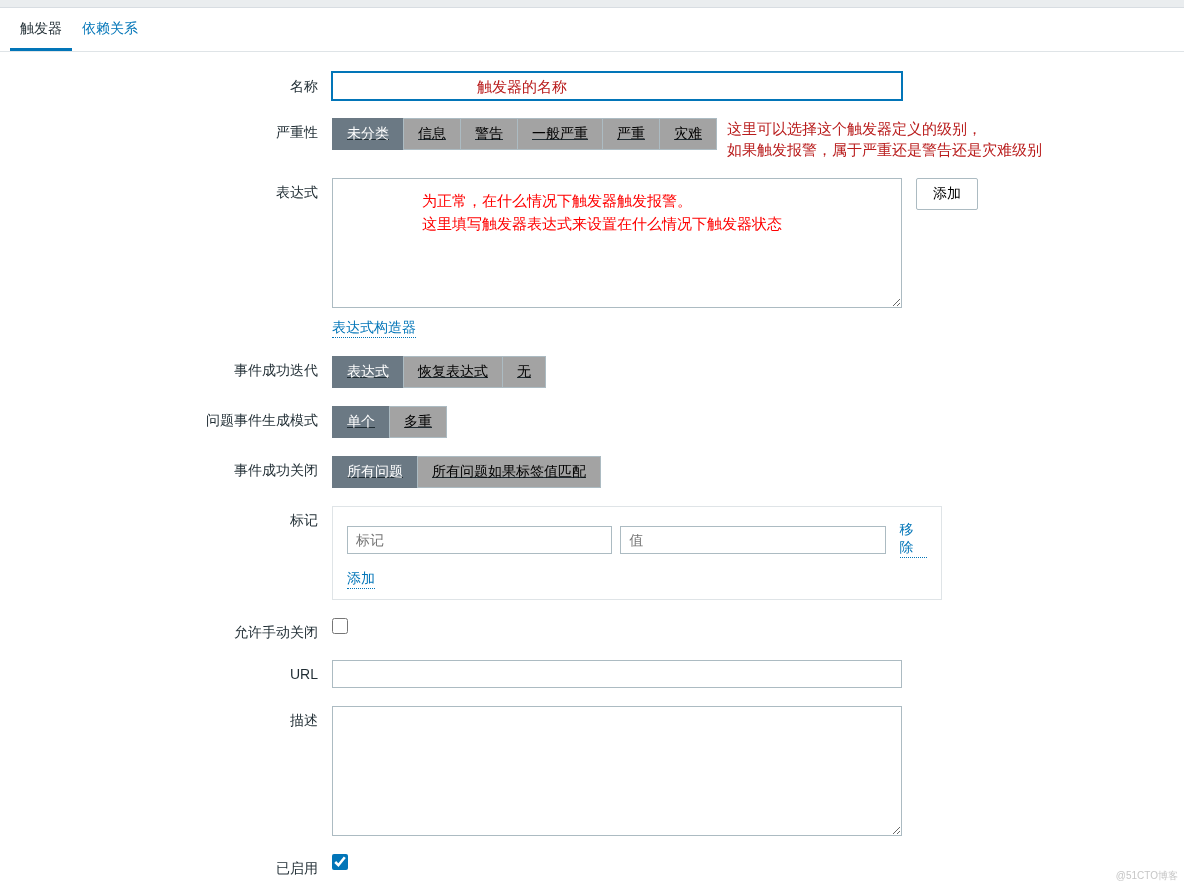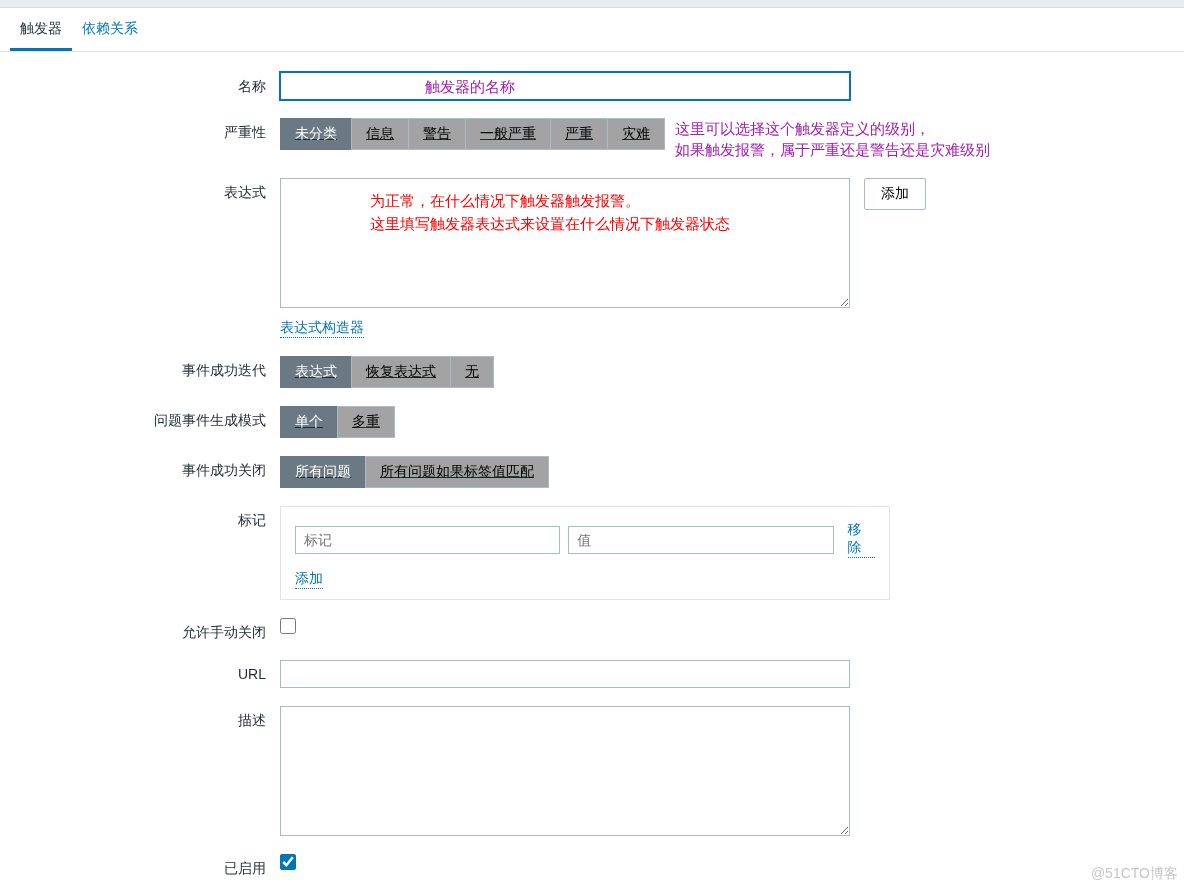--- a/index.html
+++ b/index.html
@@ -3,41 +3,41 @@
 <meta charset="utf-8">
 <style>
 * { box-sizing: border-box; margin: 0; padding: 0; }
 body { font-family: Arial, "Helvetica Neue", Helvetica, sans-serif; font-size: 14px; color: #1f2c33; background: #fff; }
 .topbar { height: 8px; background: #eaedef; border-bottom: 1px solid #d8dde2; }
 .tabs { display: flex; border-bottom: 1px solid #dfe4e7; padding: 0 10px; }
 .tab { padding: 12px 10px 10px; cursor: pointer; color: #0275b8; }
 .tab.active { color: #1f2c33; border-bottom: 3px solid #0275b8; font-weight: 400; }
 .form { padding: 20px 0 40px; }
 .row { display: flex; align-items: flex-start; margin-bottom: 18px; }
-.label { width: 280px; text-align: right; padding-right: 14px; padding-top: 6px; color: #1f2c33; }
+.label { width: 332px; text-align: right; padding-right: 14px; padding-top: 6px; color: #1f2c33; }
 .value { flex: 1; display: flex; align-items: flex-start; flex-wrap: wrap; }
 input[type="text"], textarea { border: 1px solid #acbbc2; padding: 5px 8px; font-size: 14px; font-family: inherit; }
 .name-input { width: 570px; }
 .seggroup { display: inline-flex; text-decoration: underline; }
 .segbtn { border: 1px solid #acbbc2; background: #a3a3a3; padding: 6px 14px; cursor: pointer; font-size: 14px; margin-left: -1px; }
 .segbtn:first-child { margin-left: 0; }
 .segbtn.active { background: #6b7984; color: #fff; border-color: #6b7984; }
-.annotation { color: #a21caf; font-size: 15px; margin-left: 10px; line-height: 1.4; }
+.annotation { color: #b91c1c; font-size: 15px; margin-left: 10px; line-height: 1.4; }
 .expr-area { width: 570px; height: 130px; resize: both; }
 .expr-wrap { position: relative; }
 .expr-overlay { position: absolute; left: 90px; top: 12px; color: #ff0000; font-size: 15px; line-height: 1.5; pointer-events: none; }
 .btn { border: 1px solid #acbbc2; background: #fff; padding: 6px 16px; cursor: pointer; font-size: 14px; border-radius: 2px; }
 .link { color: #0275b8; cursor: pointer; border-bottom: 1px dotted #0275b8; display: inline-block; }
 .tag-box { border: 1px solid #dfe4e7; padding: 14px 14px 10px; width: 610px; }
 .tag-box input { width: 270px; margin-right: 8px; }
 .url-input, .desc-area { width: 570px; }
 .desc-area { height: 130px; resize: both; }
 .checkbox { width: 16px; height: 16px; }
 .check-blue { accent-color: #0275b8; }
-.watermark { position: fixed; right: 6px; bottom: 6px; color: #c6c6c6; font-size: 14px; }
+.watermark { position: fixed; right: 6px; bottom: 6px; color: #c6c6c6; font-size: 10px; }
 </style>
 </head>
 <body>
 
 <div class="topbar"></div>
 
 <div class="tabs">
   <div class="tab active">触发器</div>
   <div class="tab">依赖关系</div>
 </div>

